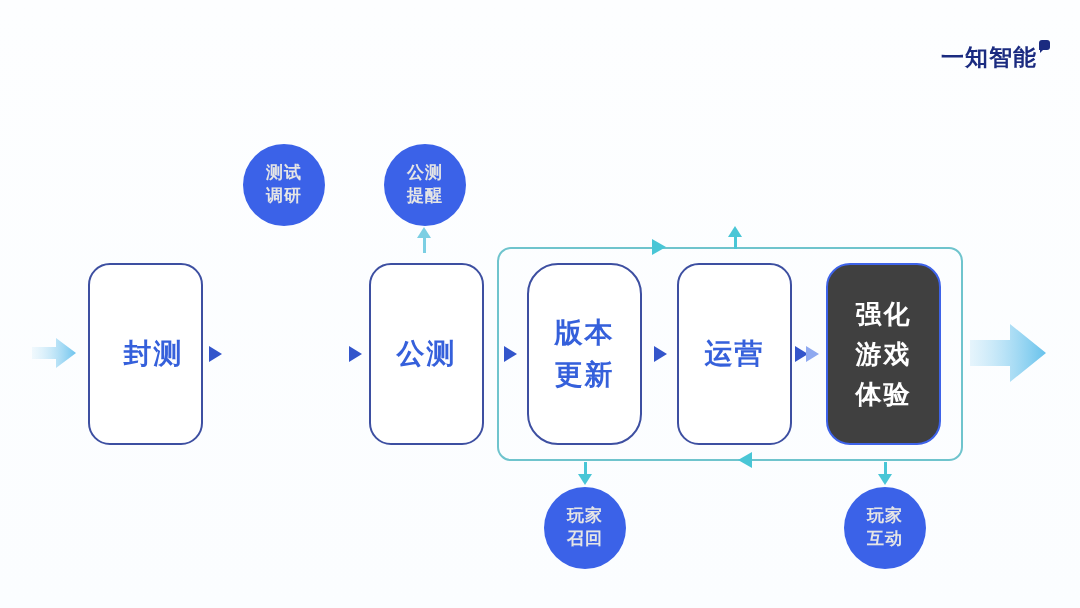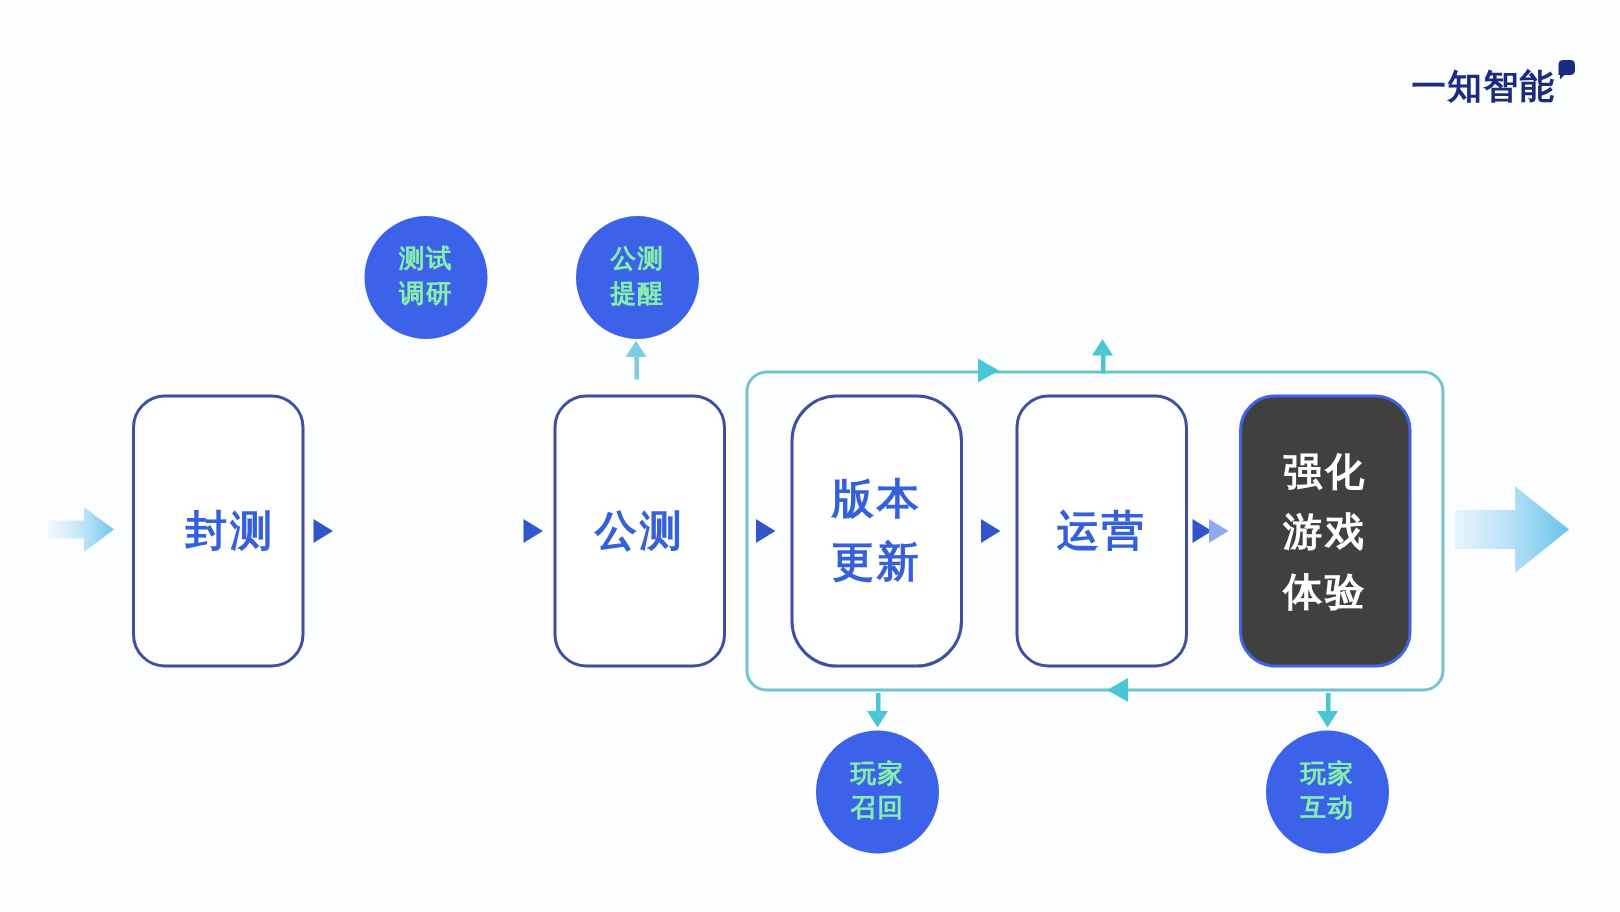--- a/index.html
+++ b/index.html
@@ -41,21 +41,21 @@
 
   
   .group{
     position:absolute;left:497px;top:247px;width:466px;height:214px;box-sizing:border-box;
     border:2.5px solid #6fc4cd;border-radius:14px;background:transparent;
   }
 
   
   .bubble{
     position:absolute;width:82px;height:82px;border-radius:50%;
-    background:#3b62e8;color:#86efac;
+    background:#3b62e8;color:#e5e5e5;
     display:flex;flex-direction:column;align-items:center;justify-content:center;
     font-size:17px;font-weight:700;line-height:1.35;letter-spacing:1px;text-align:center;
   }
   .ct1{left:243px;top:144px;} .ct2{left:384px;top:144px;} .ct3{left:694px;top:143px;}
   .cb1{left:544px;top:487px;} .cb2{left:844px;top:487px;}
 
   
   .tri-right{
     position:absolute;width:0;height:0;top:346px;
     border-top:8px solid transparent;border-bottom:8px solid transparent;

